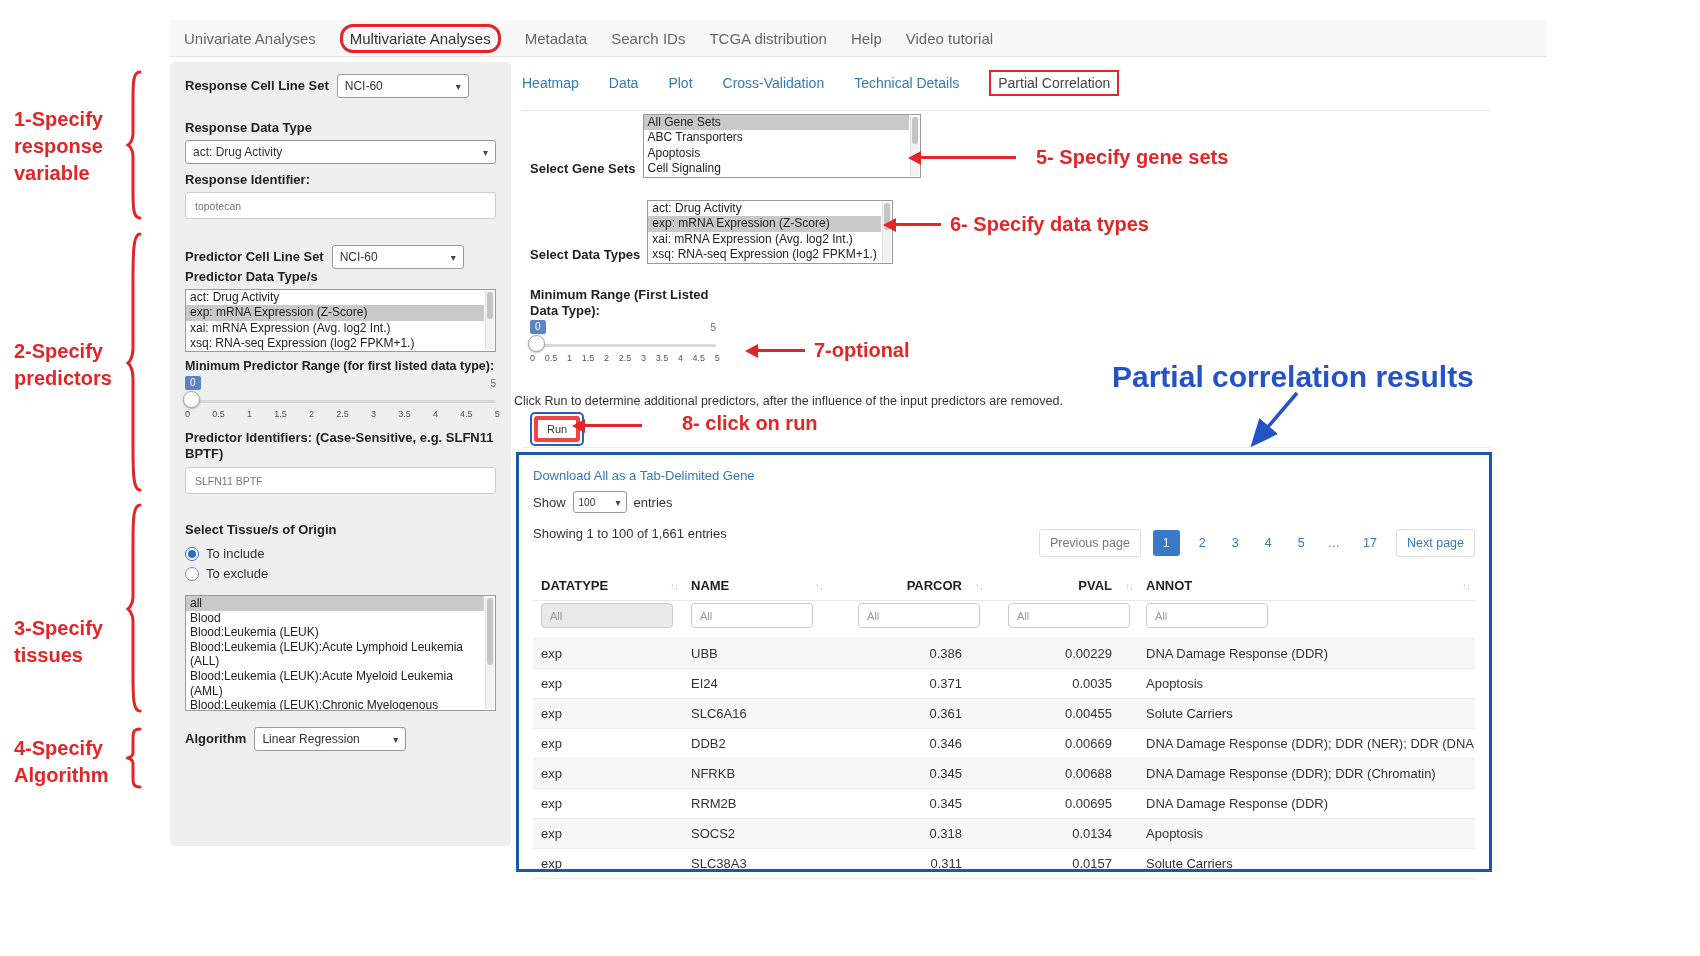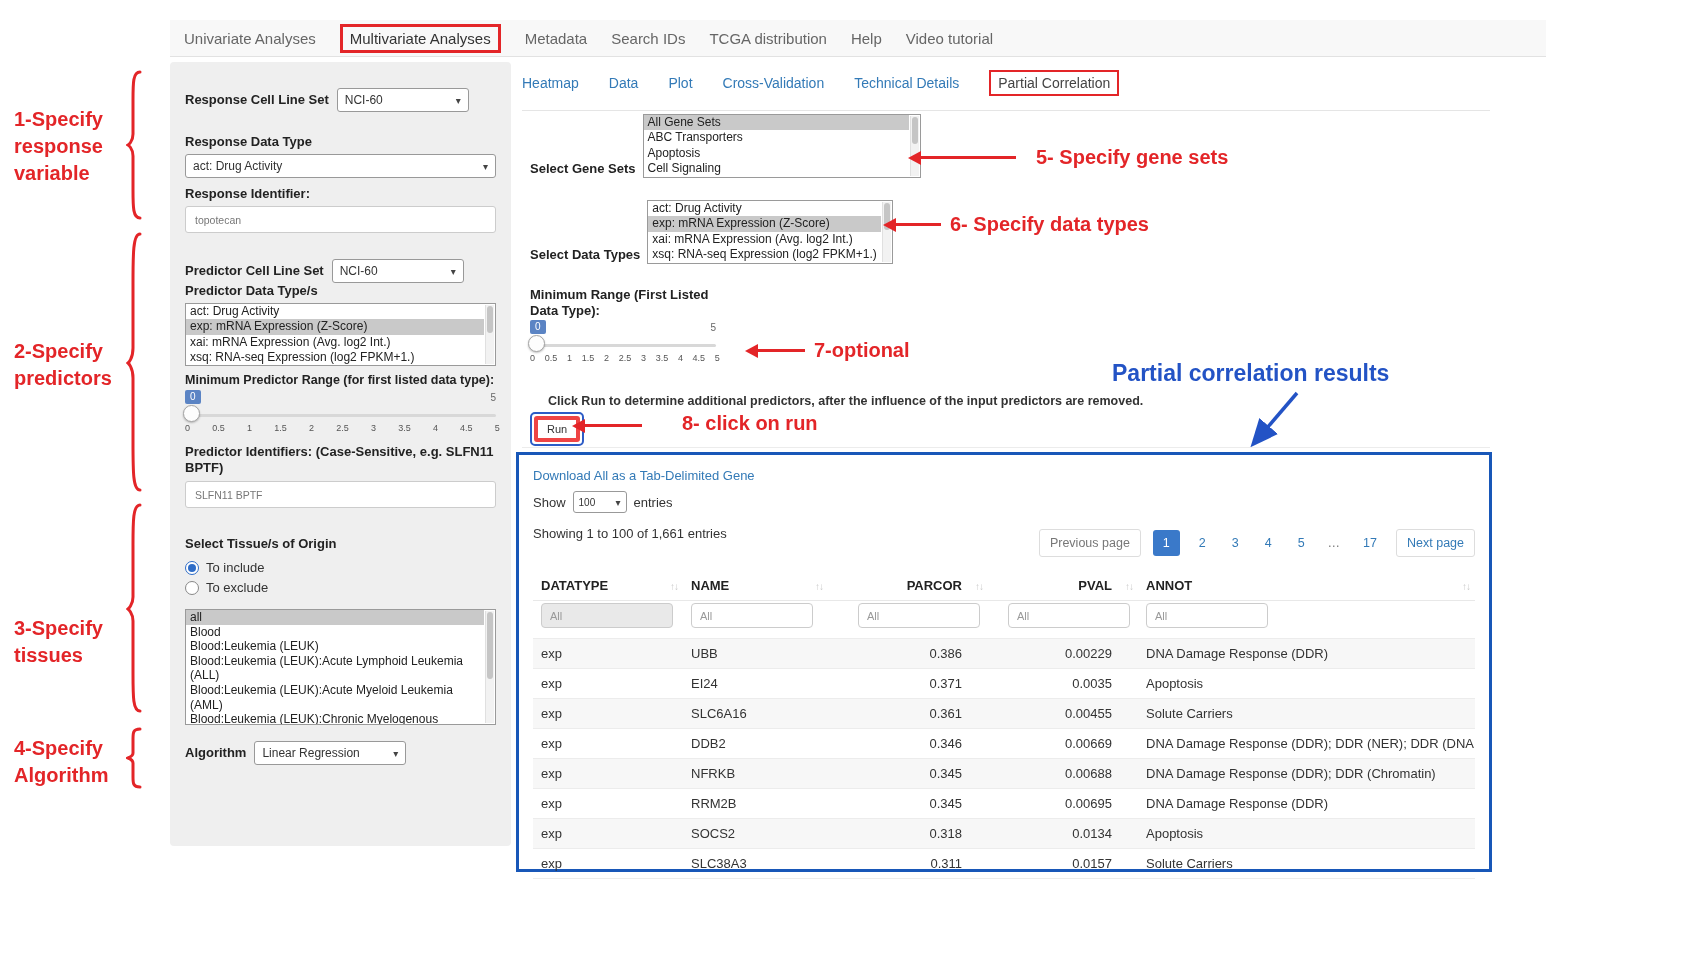--- a/index.html
+++ b/index.html
@@ -4,37 +4,37 @@
 <style>
   * { margin:0; padding:0; box-sizing:border-box; }
   html,body { width:1700px; height:956px; background:#fff; }
   body { font-family:"Liberation Sans",sans-serif; color:#333; position:relative; overflow:hidden; }
 
   
   .topnav { position:absolute; left:170px; top:20px; width:1376px; height:37px; background:#f8f8f8;
             border-bottom:1px solid #e2e2e2; display:flex; align-items:center; gap:24px;
             padding:0 14px; font-size:15px; color:#666; }
   .nav-item { white-space:nowrap; cursor:pointer; }
-  .nav-item.active { color:#333; }
+  .nav-item.active { color:#333;border-radius:13px; }
   .red-box { border:3px solid #e32528; padding:3px 7px; }
 
   
   .red-note { position:absolute; color:#e32528; font-size:20px; font-weight:bold; line-height:27px; white-space:pre-line; }
   .brace { position:absolute; }
   .brace path { stroke:#e32528; stroke-width:3; fill:none; stroke-linecap:round; }
   .red-arrow { position:absolute; height:3px; background:#e32528; }
   .red-arrow::before { content:""; position:absolute; left:-12px; top:-5.5px;
                        border-top:7px solid transparent; border-bottom:7px solid transparent;
                        border-right:13px solid #e32528; }
-  .blue-note { position:absolute; left:1112px; top:360px; font-size:23px; font-weight:bold; color:#2353c5; }
+  .blue-note { position:absolute; left:1112px; top:360px; font-size:30px; font-weight:bold; color:#2353c5; }
   .blue-arrow { position:absolute; left:1235px; top:390px; }
 
   
   .sidebar { position:absolute; left:170px; top:62px; width:341px; height:784px; background:#efefef;
-             border-radius:4px; padding:26px 15px; font-size:13px; }
+             border-radius:4px; padding:12px 15px; font-size:13px; }
   .lbl { font-weight:bold; color:#222; font-size:13px; line-height:16px; }
   .inline-row { display:flex; align-items:center; gap:8px; }
   .selectbox { background:#fff; border:1px solid #999; border-radius:3px; height:24px; display:flex;
                align-items:center; justify-content:space-between; padding:0 7px; font-size:12px;
                color:#333; cursor:pointer; }
   .chev { font-size:10px; color:#444; margin-left:6px; }
   .text-input { width:100%; height:27px; background:#fff; border:1px solid #ccc; border-radius:3px;
                 font-size:10.5px; color:#777; padding:0 9px; font-family:inherit; }
   .listbox { position:relative; background:#fff; border:1px solid #9a9a9a; overflow:hidden;
              font-size:12px; color:#222; padding-right:11px; }
@@ -60,21 +60,21 @@
   .radio-label { font-size:13px; color:#333; }
 
   
   .tabs { position:absolute; left:522px; top:70px; width:968px; display:flex; align-items:center; gap:30px;
           font-size:14px; color:#337ab7; padding-bottom:14px; border-bottom:1px solid #e5e5e5;text-align:center; }
   .tab { cursor:pointer; white-space:nowrap; }
   .tab.active { color:#444; }
   .fieldrow { position:absolute; display:flex; align-items:flex-end; gap:7px; }
   .fieldrow .lbl { padding-bottom:1px; }
   .two-line { white-space:pre-line; }
-  .instruction { position:absolute; left:548px; top:394px; font-size:12.5px; font-weight:bold; color:#333; }
+  .instruction { position:absolute; left:514px; top:394px; font-size:12.5px; font-weight:normal; color:#333; }
   .run-wrap { position:absolute; left:530px; top:412px; border:2px solid #2d5cc6; border-radius:5px; padding:2px; }
   .run-btn { font-size:11px; padding:3px 9px; background:#fff; border:4px solid #ef4444; border-radius:3px;
              color:#333; font-family:inherit; cursor:pointer; }
   .divider { position:absolute; left:522px; top:447px; width:968px; border-top:1px solid #ececec; }
 
   
   .results-box { position:absolute; left:516px; top:452px; width:976px; height:420px; border:3px solid #1857b8;
                  background:#fff; padding:11px 14px; }
   .dl-link { color:#337ab7; font-size:13px; cursor:pointer; display:inline-block; }
   .show-row { display:flex; align-items:center; gap:7px; margin-top:7px; font-size:13px; }

